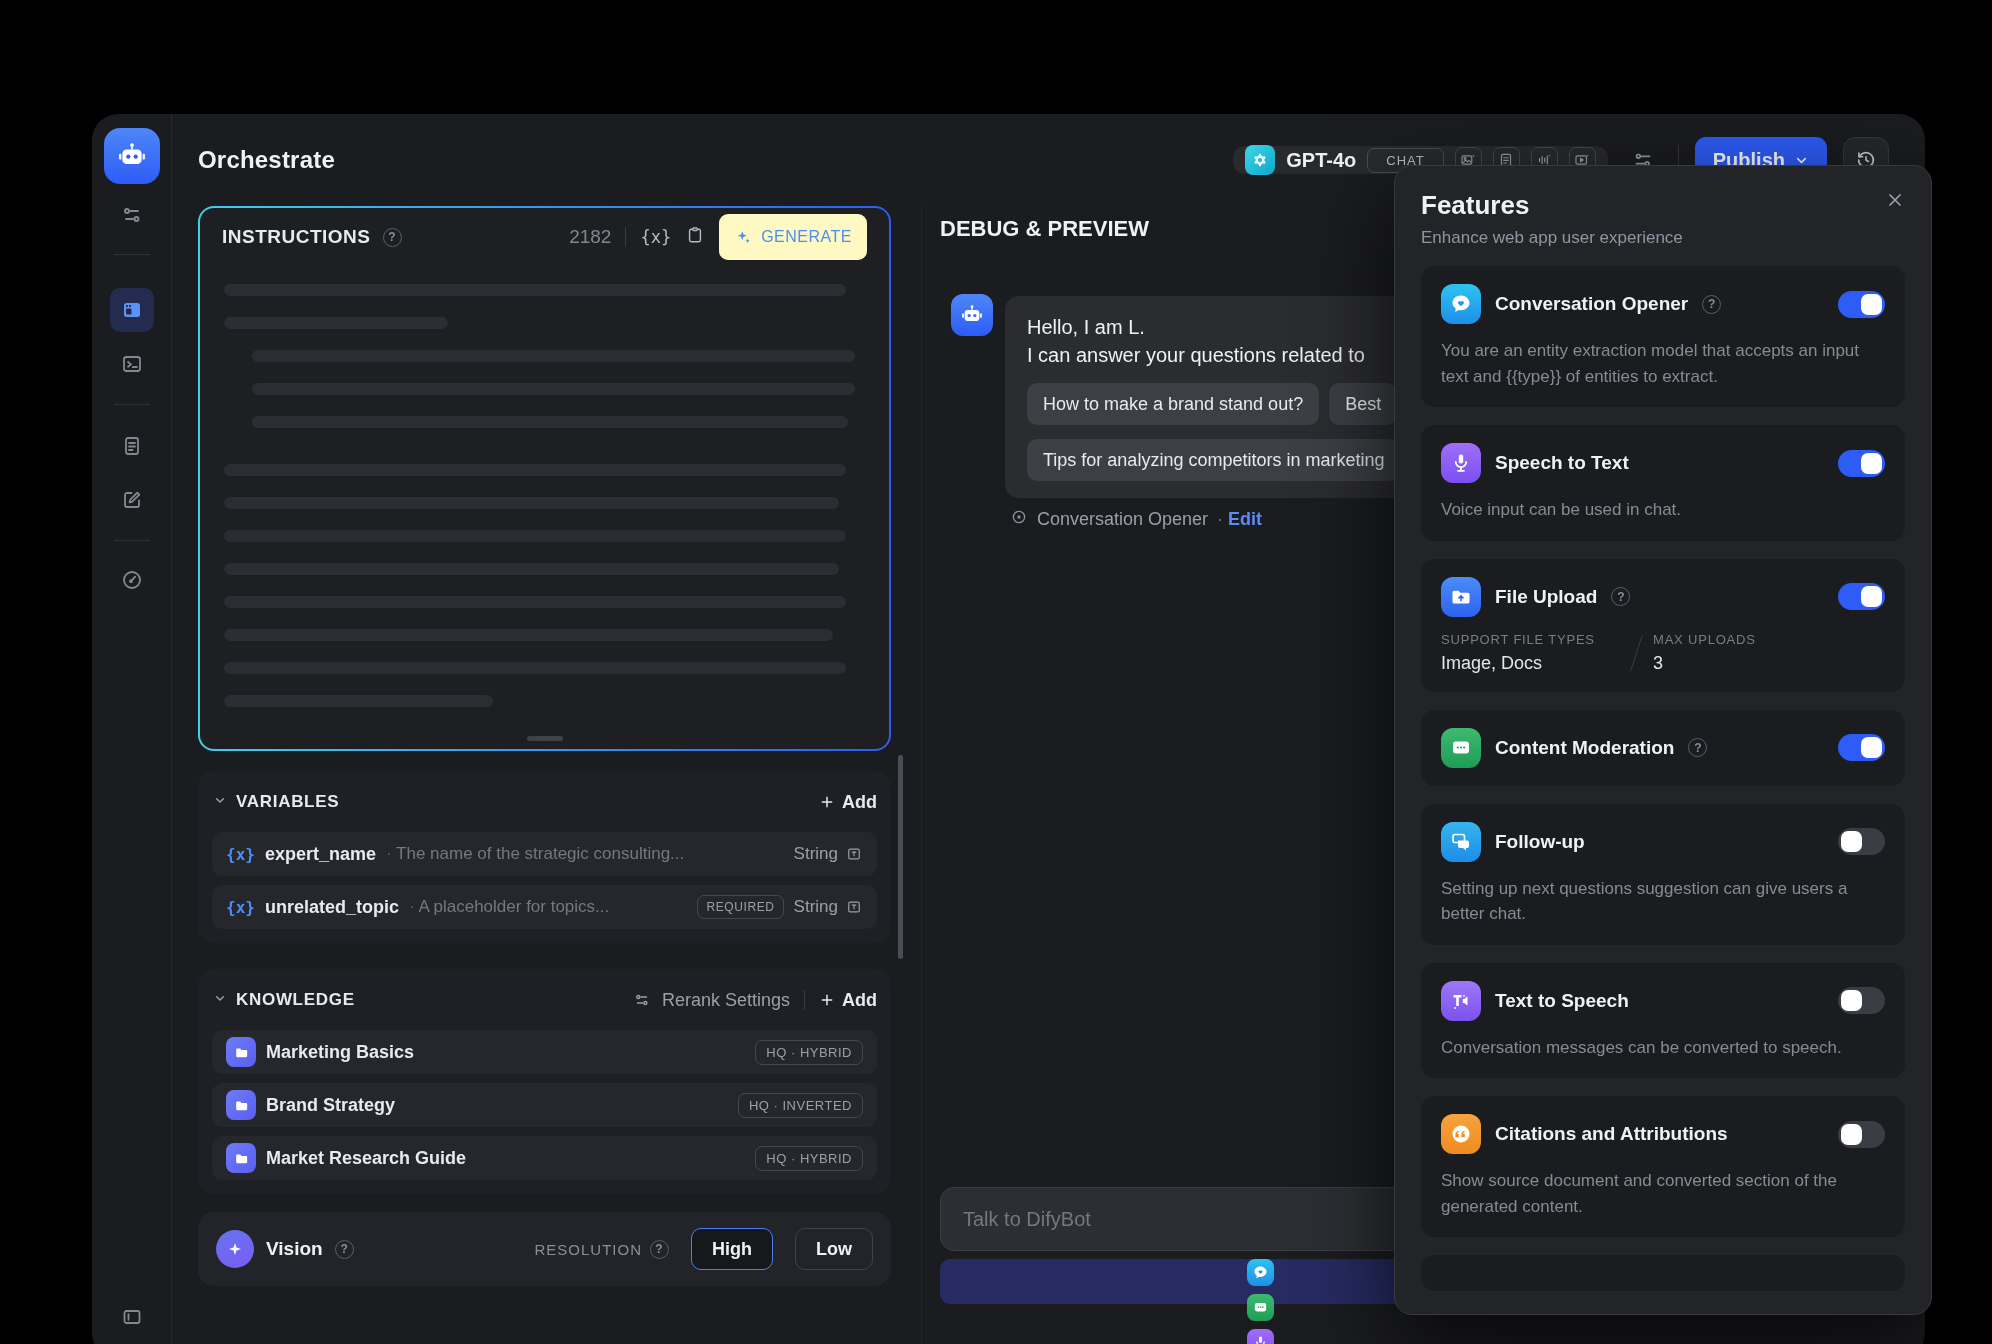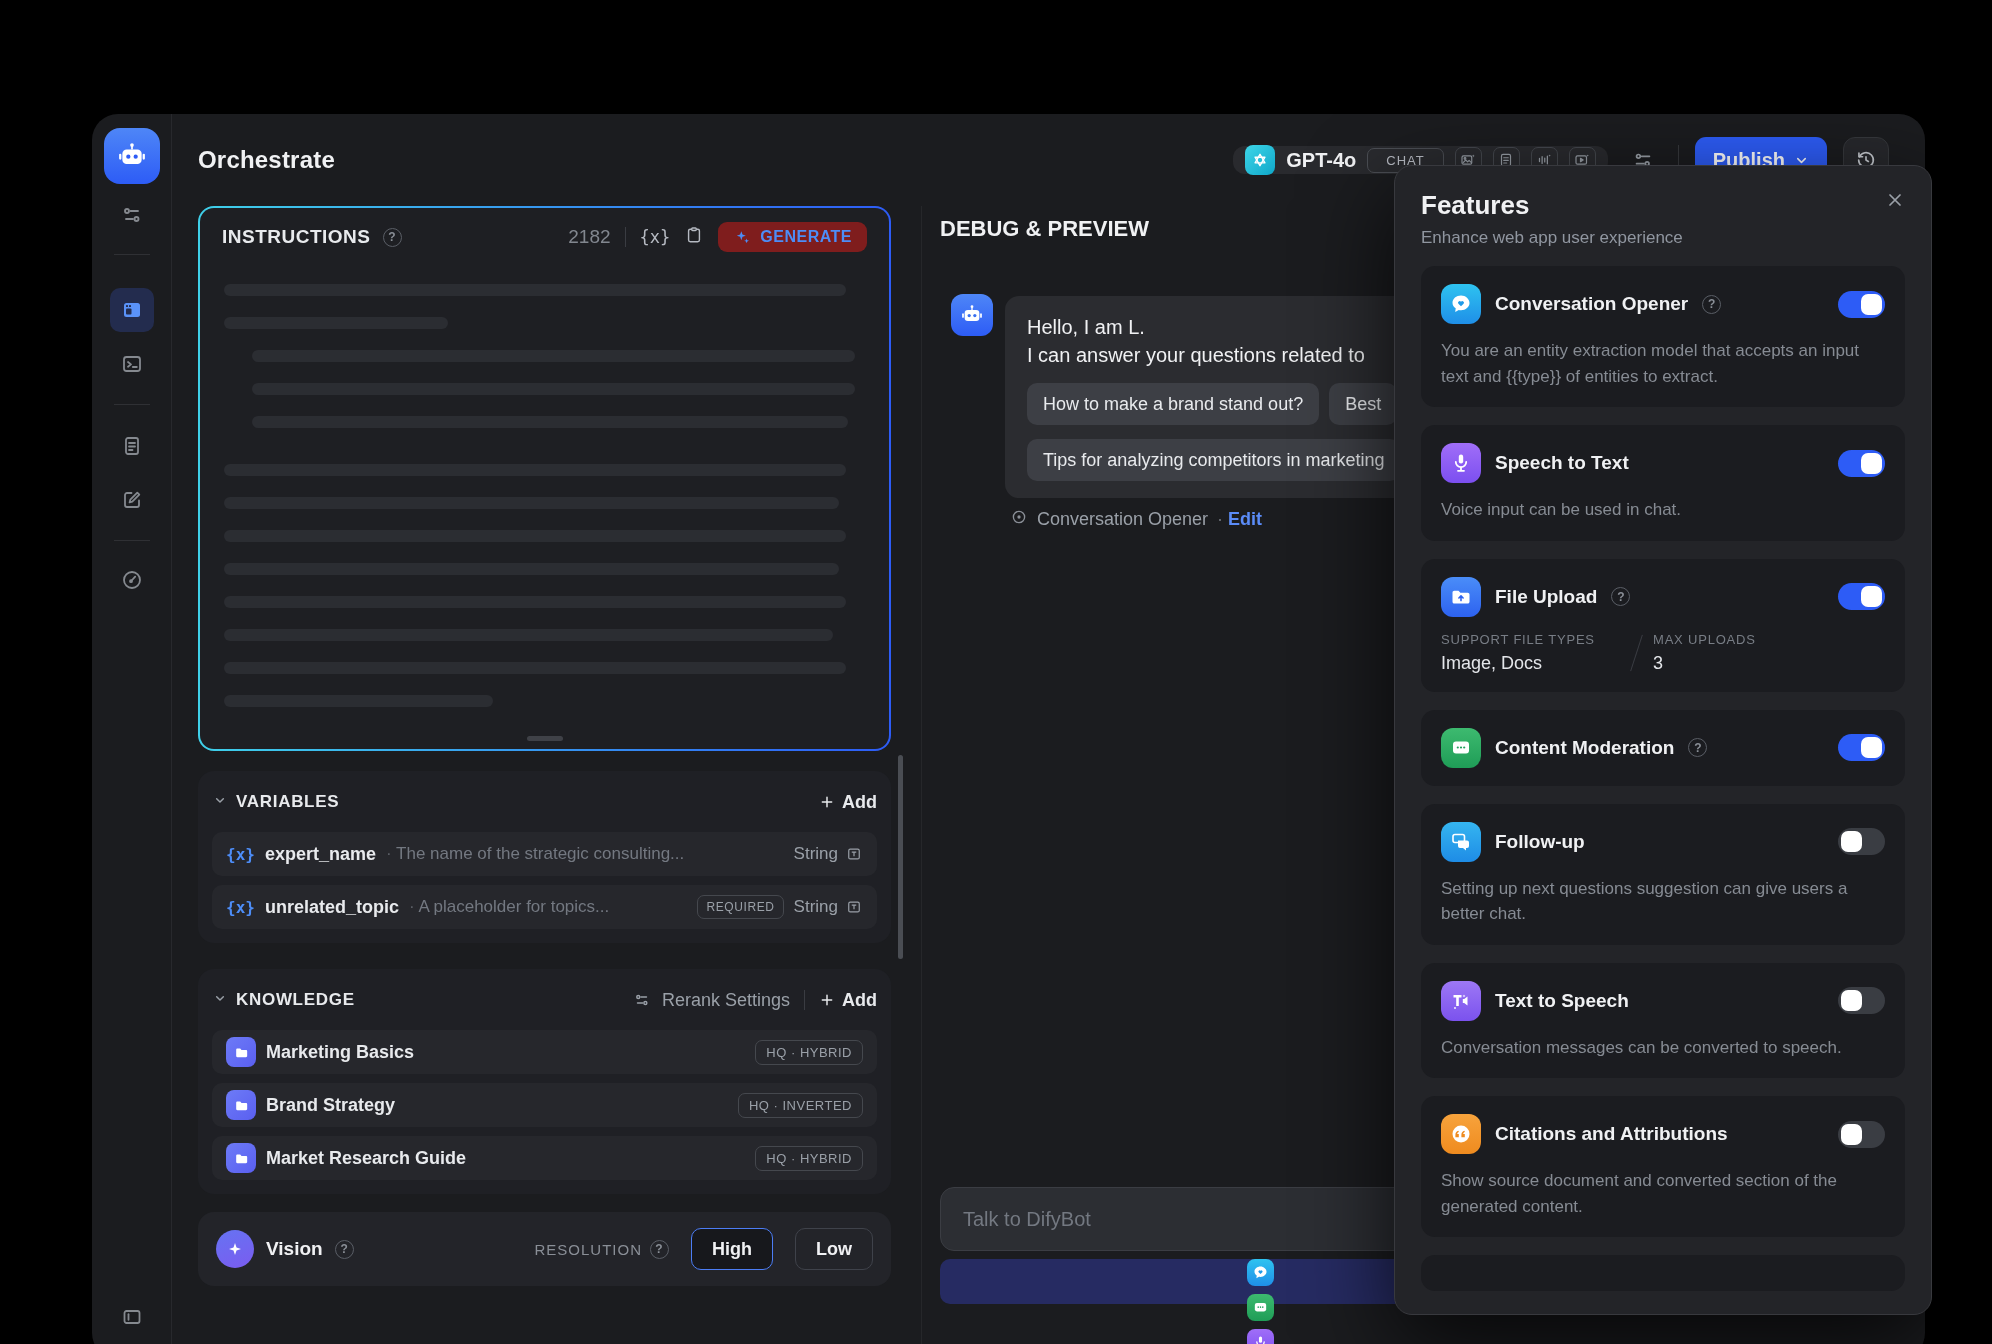--- a/index.html
+++ b/index.html
@@ -54,22 +54,22 @@
   .instr-inner { position:relative; width:100%; height:100%; background:#1e1f23; border-radius:14px; overflow:hidden; }
   .instr-head { display:flex; align-items:center; height:58px; padding:0 22px; gap:12px; }
   .instr-title { font-size:19px; font-weight:700; letter-spacing:.5px; color:#e8eaed; }
   .help { width:19px; height:19px; border-radius:50%; border:1.6px solid #5a5e66; color:#8a8f97;
     font-size:12px; font-weight:700; display:grid; place-items:center; flex:0 0 auto; }
   .instr-right { margin-left:auto; display:flex; align-items:center; gap:14px; }
   .count { font-size:19px; color:#82878f; }
   .tdiv { width:1px; height:20px; background:#3a3c42; }
   .xicon { font-family:"DejaVu Sans Mono", monospace; font-size:17px; color:#b6bac2; }
   .clip { color:#b6bac2; } .clip svg { width:20px; height:20px; }
-  .genbtn { height:30px; border-radius:9px; background:#7f1d1d; display:flex; align-items:center;
-    gap:8px; padding:0 15px; color:#4d8df7; font-size:16px; font-weight:700; letter-spacing:.5px;
+  .genbtn { height:46px; border-radius:9px; background:#fef9c3; display:flex; align-items:center;
+    gap:8px; padding:0 15px; color:#4d8df7; font-size:16px; font-weight:400; letter-spacing:.5px;
     border:none; cursor:pointer; }
   .genbtn svg { width:19px; height:19px; }
   .editor { padding:18px 24px 0; }
   .skl { height:12px; border-radius:6px; background:#2b2d32; margin-bottom:21px; }
   .skl.ind { margin-left:28px; }
   .skl.lg { margin-top:36px; }
   .handle { position:absolute; bottom:8px; left:50%; transform:translateX(-50%);
     width:36px; height:5px; border-radius:3px; background:#3f4147; cursor:ns-resize; }
 
   

